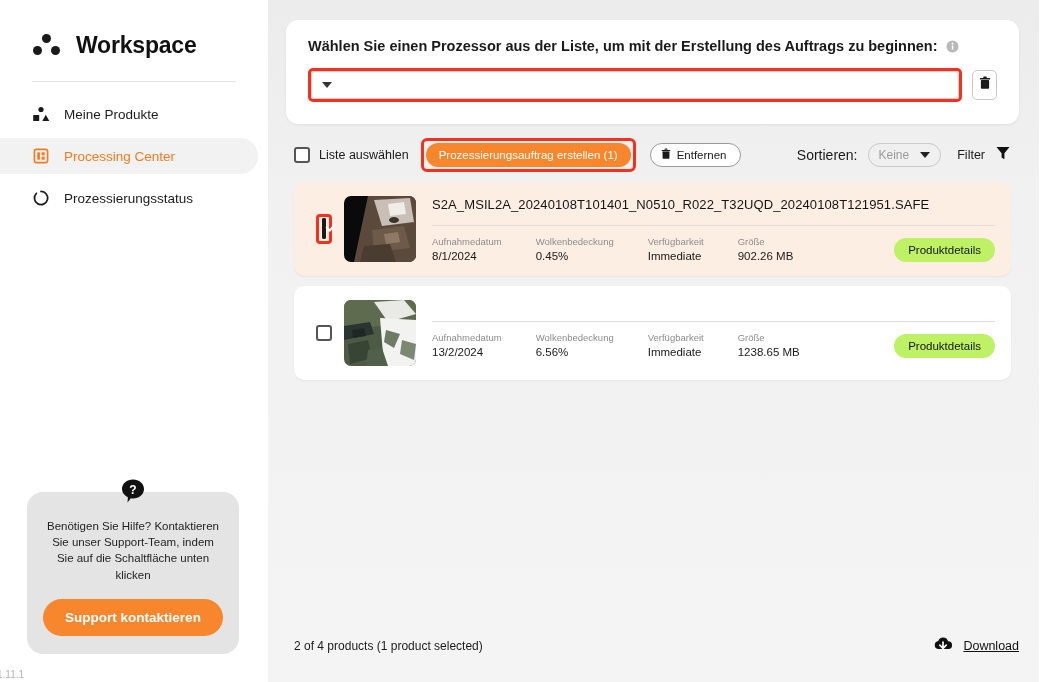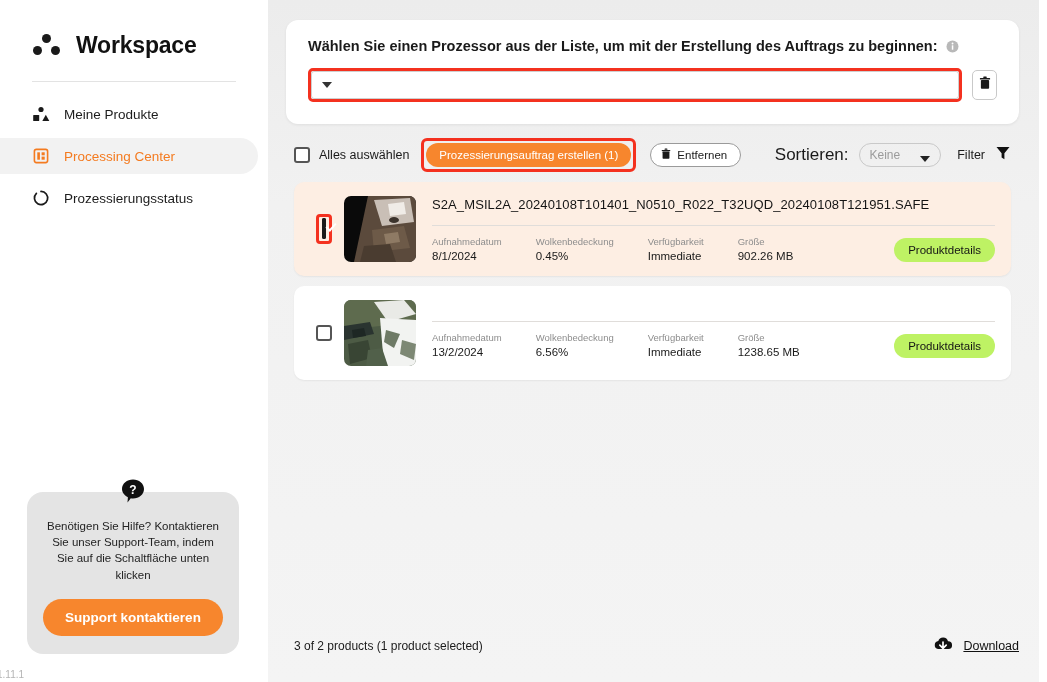--- a/index.html
+++ b/index.html
@@ -132,25 +132,25 @@
     border-radius: 13px; padding: 6px 13px; font-size: 11.5px; font-weight: 500;
     font-family: "Liberation Sans", sans-serif; white-space: nowrap;
   }
   .remove-btn {
     margin-left: 14px; background: #fff; border: 1px solid #9a9a9a;
     border-radius: 13px; padding: 4px 13px 4px 10px; font-size: 11.5px;
     color: #1a1a1a; cursor: pointer; display: flex; align-items: center; gap: 6px;
     font-family: "Liberation Sans", sans-serif;
   }
   .tb-right { margin-left: auto; display: flex; align-items: center; gap: 10px; }
-  .sort-label { font-size: 17px; color: #1a1a1a; }
+  .sort-label { font-size: 14px; color: #1a1a1a; }
   .sort-select {
     border: 1px solid #c9c9c9; border-radius: 14px; background: transparent;
     padding: 4px 10px; font-size: 12px; color: #9b9b9b;
-    display: flex; align-items: flex-end; gap: 20px; cursor: pointer;
+    display: flex; align-items: center; gap: 11px; cursor: pointer;
   }
   .sort-select .sc { width:0;height:0;border-left:5px solid transparent;
     border-right:5px solid transparent;border-top:6px solid #222; }
   .filter-label { font-size: 12.5px; color: #1a1a1a; margin-left: 6px; }
 
   
   .cards { padding: 0 8px; }
   .card {
     border-radius: 10px; background: #fff; margin-bottom: 10px;
     display: flex; align-items: center; padding: 14px 16px 14px 10px;
@@ -286,21 +286,21 @@
               <rect x="1" y="2.3" width="12" height="1.7" rx="0.6" fill="#1a1a1a"></rect>
               <rect x="5" y="0.4" width="4" height="1.8" rx="0.6" fill="#1a1a1a"></rect>
             </svg>
           </span>
         </div>
       </div>
     </section>
 
     <div class="toolbar">
       <span class="cb"></span>
-      <span class="tb-label">Alles auswählen</span>
+      <span class="tb-label">Liste auswählen</span>
 
       <span class="create-wrap">
         <button class="create-btn">Prozessierungsauftrag erstellen (1)</button>
       </span>
 
       <button class="remove-btn">
         <span>
           <svg viewBox="0 0 14 16" width="10" height="12">
             <rect x="2.2" y="4.4" width="9.6" height="10.2" rx="1" fill="#1a1a1a"></rect>
             <rect x="1" y="2.3" width="12" height="1.7" rx="0.6" fill="#1a1a1a"></rect>
@@ -408,21 +408,21 @@
               <div class="meta-v">1238.65 MB</div>
             </div>
             <button class="details-btn">Produktdetails</button>
           </div>
         </div>
       </div>
 
     </div>
 
     <div class="footer">
-      <span class="footer-count">3 of 2 products (1 product selected)</span>
+      <span class="footer-count">2 of 4 products (1 product selected)</span>
       <span class="dl">
         <span>
           <svg viewBox="0 0 20 16" width="20" height="16">
             <path d="M5 13 a4 4 0 0 1 0.3 -7.9 A5 5 0 0 1 15 5.3 A3.6 3.6 0 0 1 15.4 13 Z" fill="#111"></path>
             <path d="M10 6 L10 12 M6.8 9.2 L10 12.4 L13.2 9.2" stroke="#fff" stroke-width="1.7" fill="none" stroke-linecap="round" stroke-linejoin="round"></path>
           </svg>
         </span>
         <span class="dl-text">Download</span>
       </span>
     </div>

